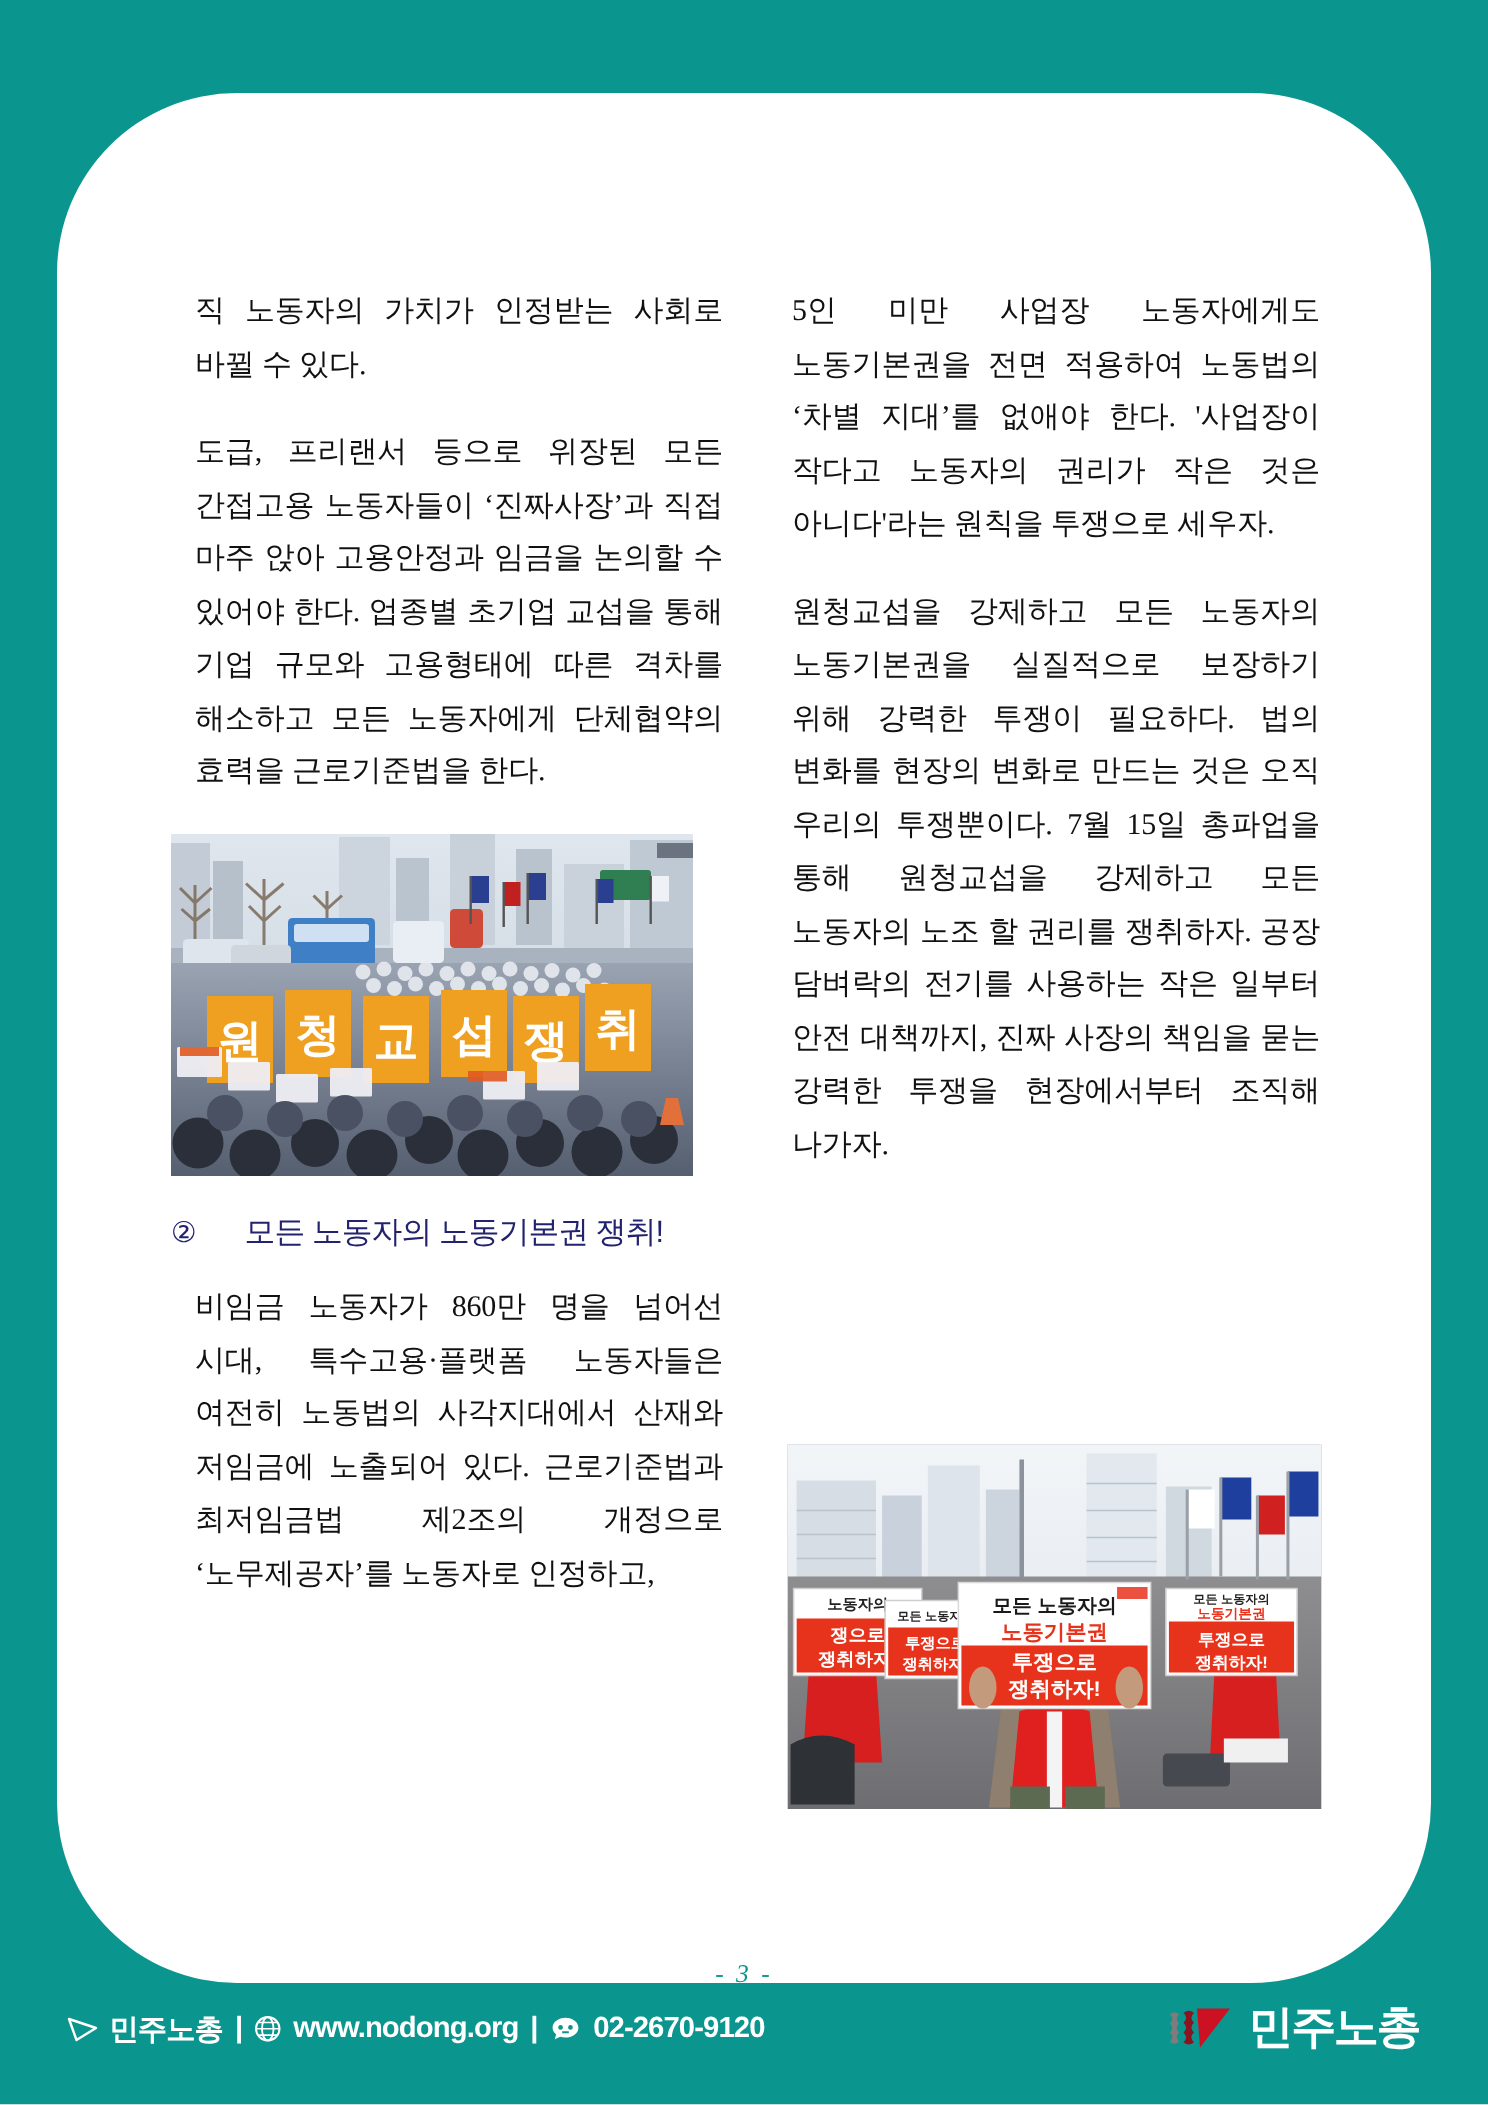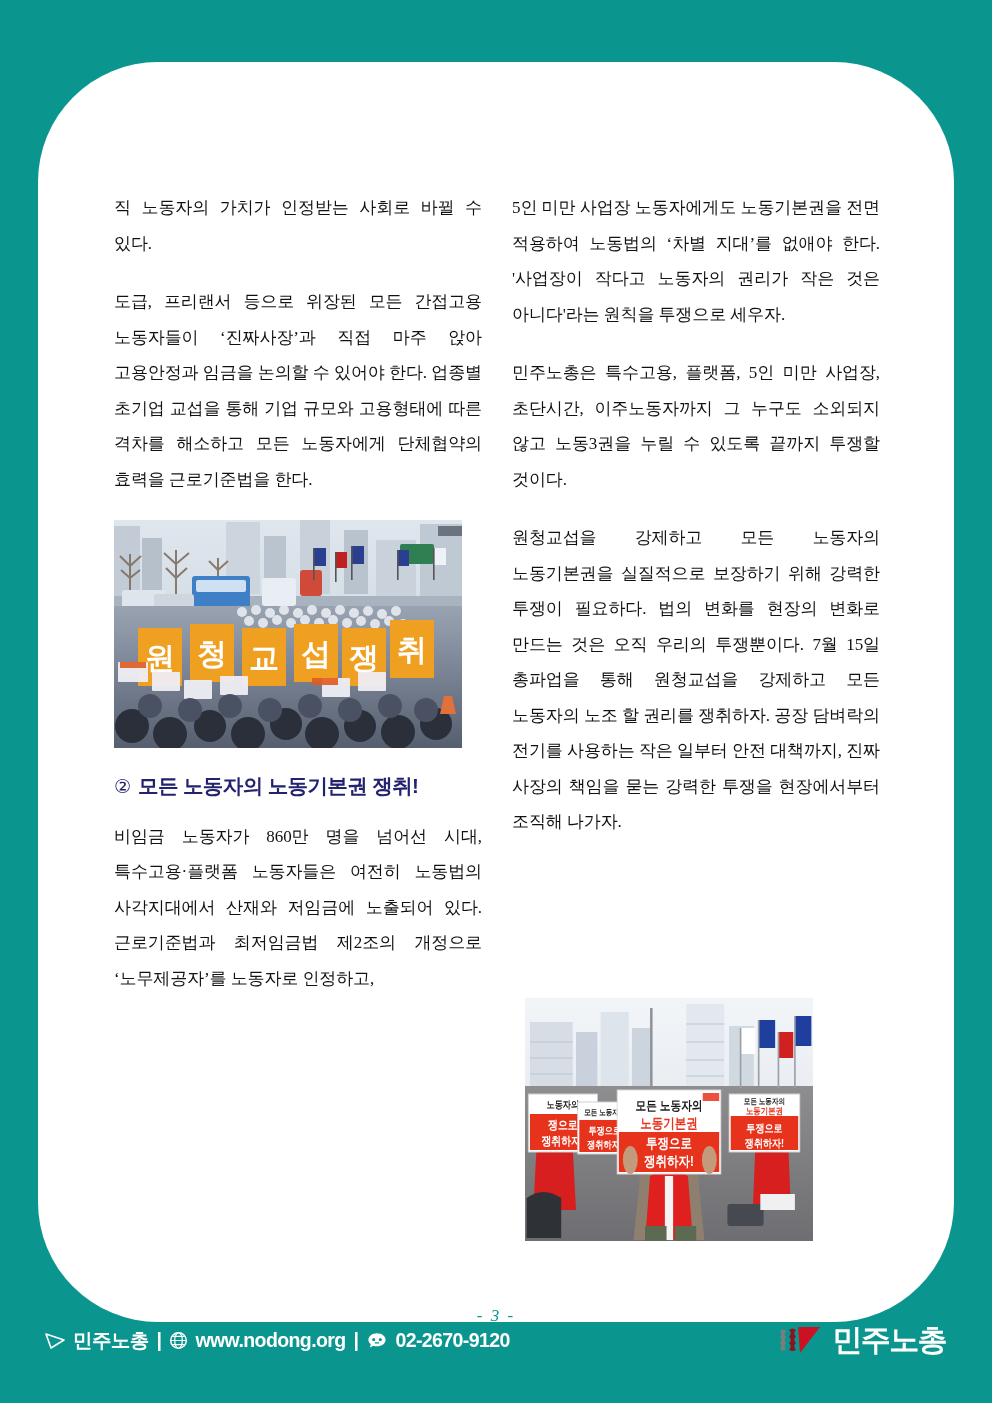--- a/index.html
+++ b/index.html
@@ -42,26 +42,26 @@
   .col {
     position: absolute;
     top: 0;
     width: 368px;
   }
   .col.left  { left: 0; }
   .col.right { left: 398px; }
 
   .para {
     font-family: "Liberation Serif", "DejaVu Serif", serif;
-    font-size: 17px;
+    font-size: 20px;
     line-height: 35.5px;
     color: #111111;
     text-align: justify;
     text-justify: inter-character;
-    margin: 0 0 23px 0;
+    margin: 0 0 23px 16px;
     letter-spacing: -0.1px;
     word-break: keep-all;
   }
   .para:last-child { margin-bottom: 0; }
 
   
   .section-head {
     display: flex;
     align-items: baseline;
     gap: 7px;
@@ -69,44 +69,45 @@
   }
   .section-num {
     font-family: "DejaVu Sans", sans-serif;
     font-size: 19px;
     color: #22226e;
     line-height: 1;
   }
   .section-title {
     font-family: "Liberation Sans", sans-serif;
     font-size: 20.5px;
-    font-weight: bold;
+    font-weight: normal;
     color: #22226e;
     letter-spacing: -0.6px;
     line-height: 1.2;
+    margin-left: 25px;
   }
 
   
   .photo {
     position: relative;
     overflow: hidden;
     background: #b9c3cf;
   }
   .photo svg { display: block; width: 100%; height: 100%; }
 
   #photo-rally {
     margin: 18px 0 6px 0;
     width: 348px;
     height: 228px;
   }
   #photo-sitin {
     position: absolute;
     left: 525px;
-    top: 998px;
-    width: 288px;
+    top: 963px;
+    width: 356px;
     height: 243px;
   }
 
   
   #page-number {
     position: absolute;
     left: 0;
     right: 0;
     top: 1306px;
     text-align: center;
@@ -115,21 +116,21 @@
     font-style: italic;
     color: #0b958f;
     letter-spacing: 2px;
   }
 
   
   #footer {
     position: absolute;
     left: 0;
     right: 0;
-    bottom: 12px;
+    bottom: 0;
     height: 82px;
   }
   #footer-left {
     position: absolute;
     left: 44px;
     top: 18px;
     display: flex;
     align-items: center;
     gap: 7px;
     color: #ffffff;
@@ -327,21 +328,20 @@
       <div class="section-head">
         <span class="section-num">②</span>
         <span class="section-title">모든 노동자의 노동기본권 쟁취!</span>
       </div>
 
       <p class="para">비임금 노동자가 860만 명을 넘어선 시대, 특수고용·플랫폼 노동자들은 여전히 노동법의 사각지대에서 산재와 저임금에 노출되어 있다. 근로기준법과 최저임금법 제2조의 개정으로 ‘노무제공자’를 노동자로 인정하고,</p>
     </div>
 
     <div class="col right">
       <p class="para">5인 미만 사업장 노동자에게도 노동기본권을 전면 적용하여 노동법의 ‘차별 지대’를 없애야 한다. '사업장이 작다고 노동자의 권리가 작은 것은 아니다'라는 원칙을 투쟁으로 세우자.</p>
-      <p class="para">민주노총은 특수고용, 플랫폼, 5인 미만 사업장, 초단시간, 이주노동자까지 그 누구도 소외되지 않고 노동3권을 누릴 수 있도록 끝까지 투쟁할 것이다.</p>
       <p class="para">원청교섭을 강제하고 모든 노동자의 노동기본권을 실질적으로 보장하기 위해 강력한 투쟁이 필요하다. 법의 변화를 현장의 변화로 만드는 것은 오직 우리의 투쟁뿐이다. 7월 15일 총파업을 통해 원청교섭을 강제하고 모든 노동자의 노조 할 권리를 쟁취하자. 공장 담벼락의 전기를 사용하는 작은 일부터 안전 대책까지, 진짜 사장의 책임을 묻는 강력한 투쟁을 현장에서부터 조직해 나가자.</p>
     </div>
   </div>
 
   <div class="photo" id="photo-sitin">
     <svg viewBox="0 0 350 243" preserveAspectRatio="none">
       <defs>
         <linearGradient id="sky2" x1="0" y1="0" x2="0" y2="1">
           <stop offset="0%" stop-color="#f2f5f8"></stop>
           <stop offset="100%" stop-color="#dbe2ea"></stop>

